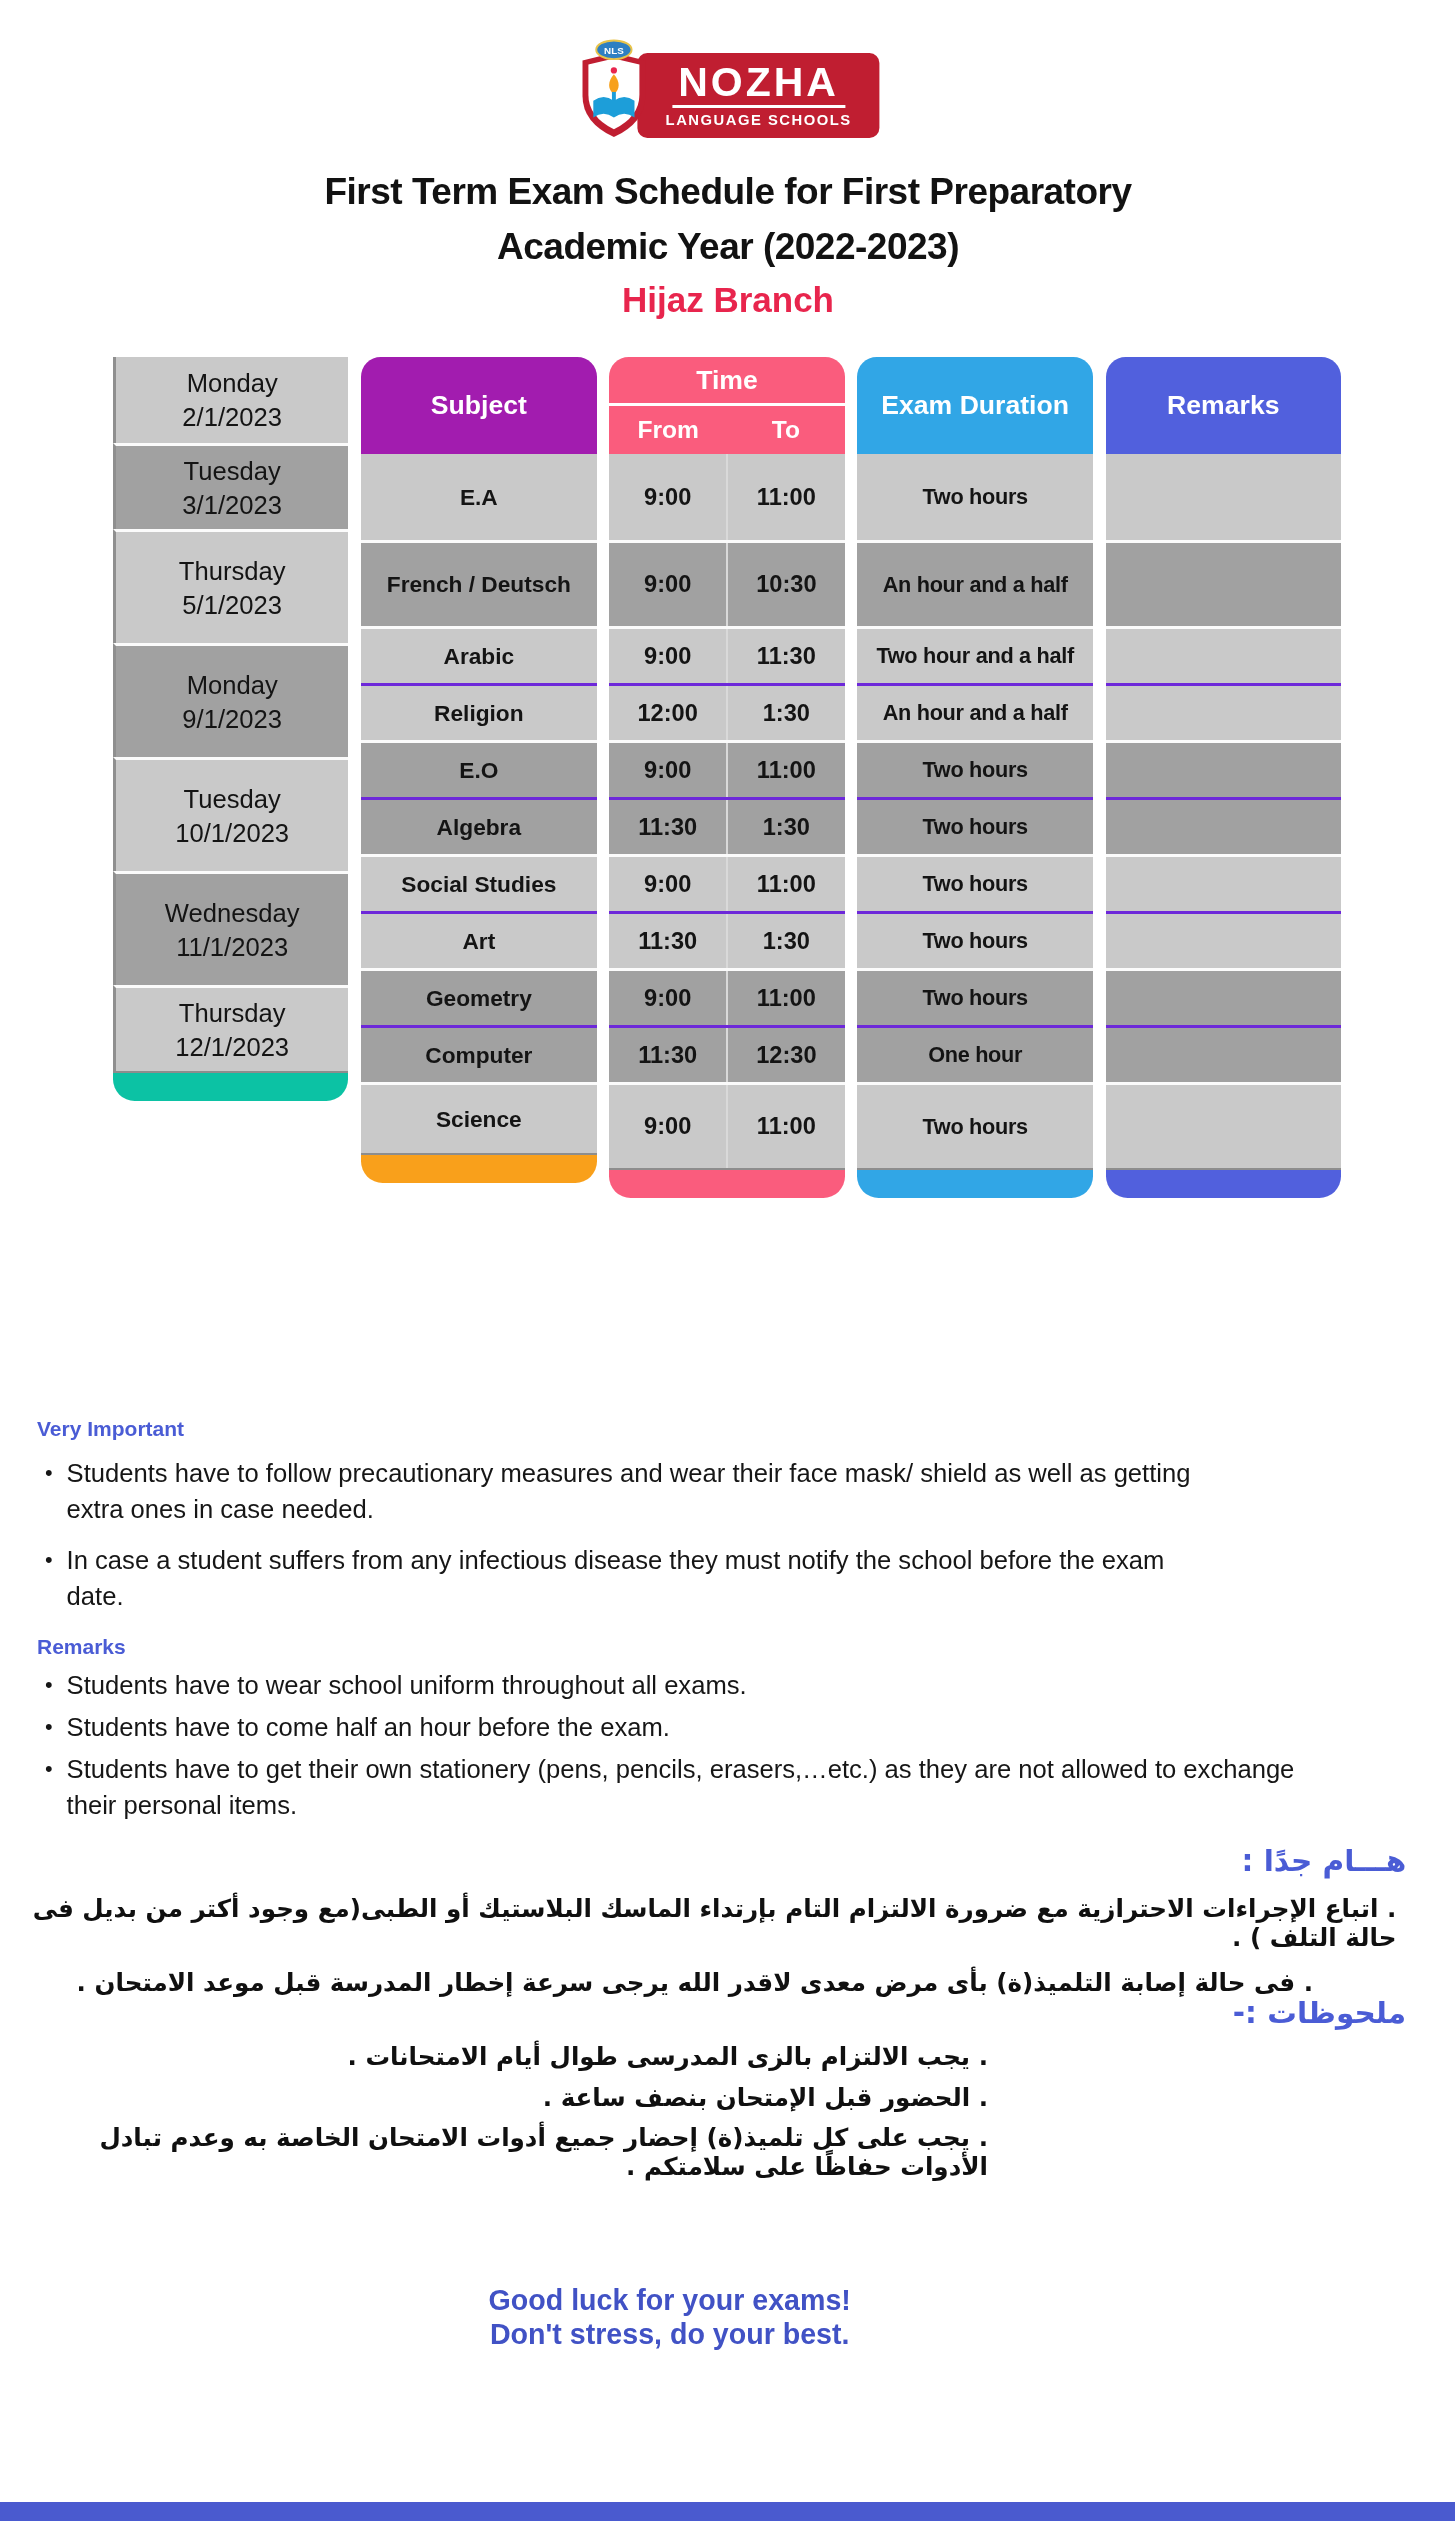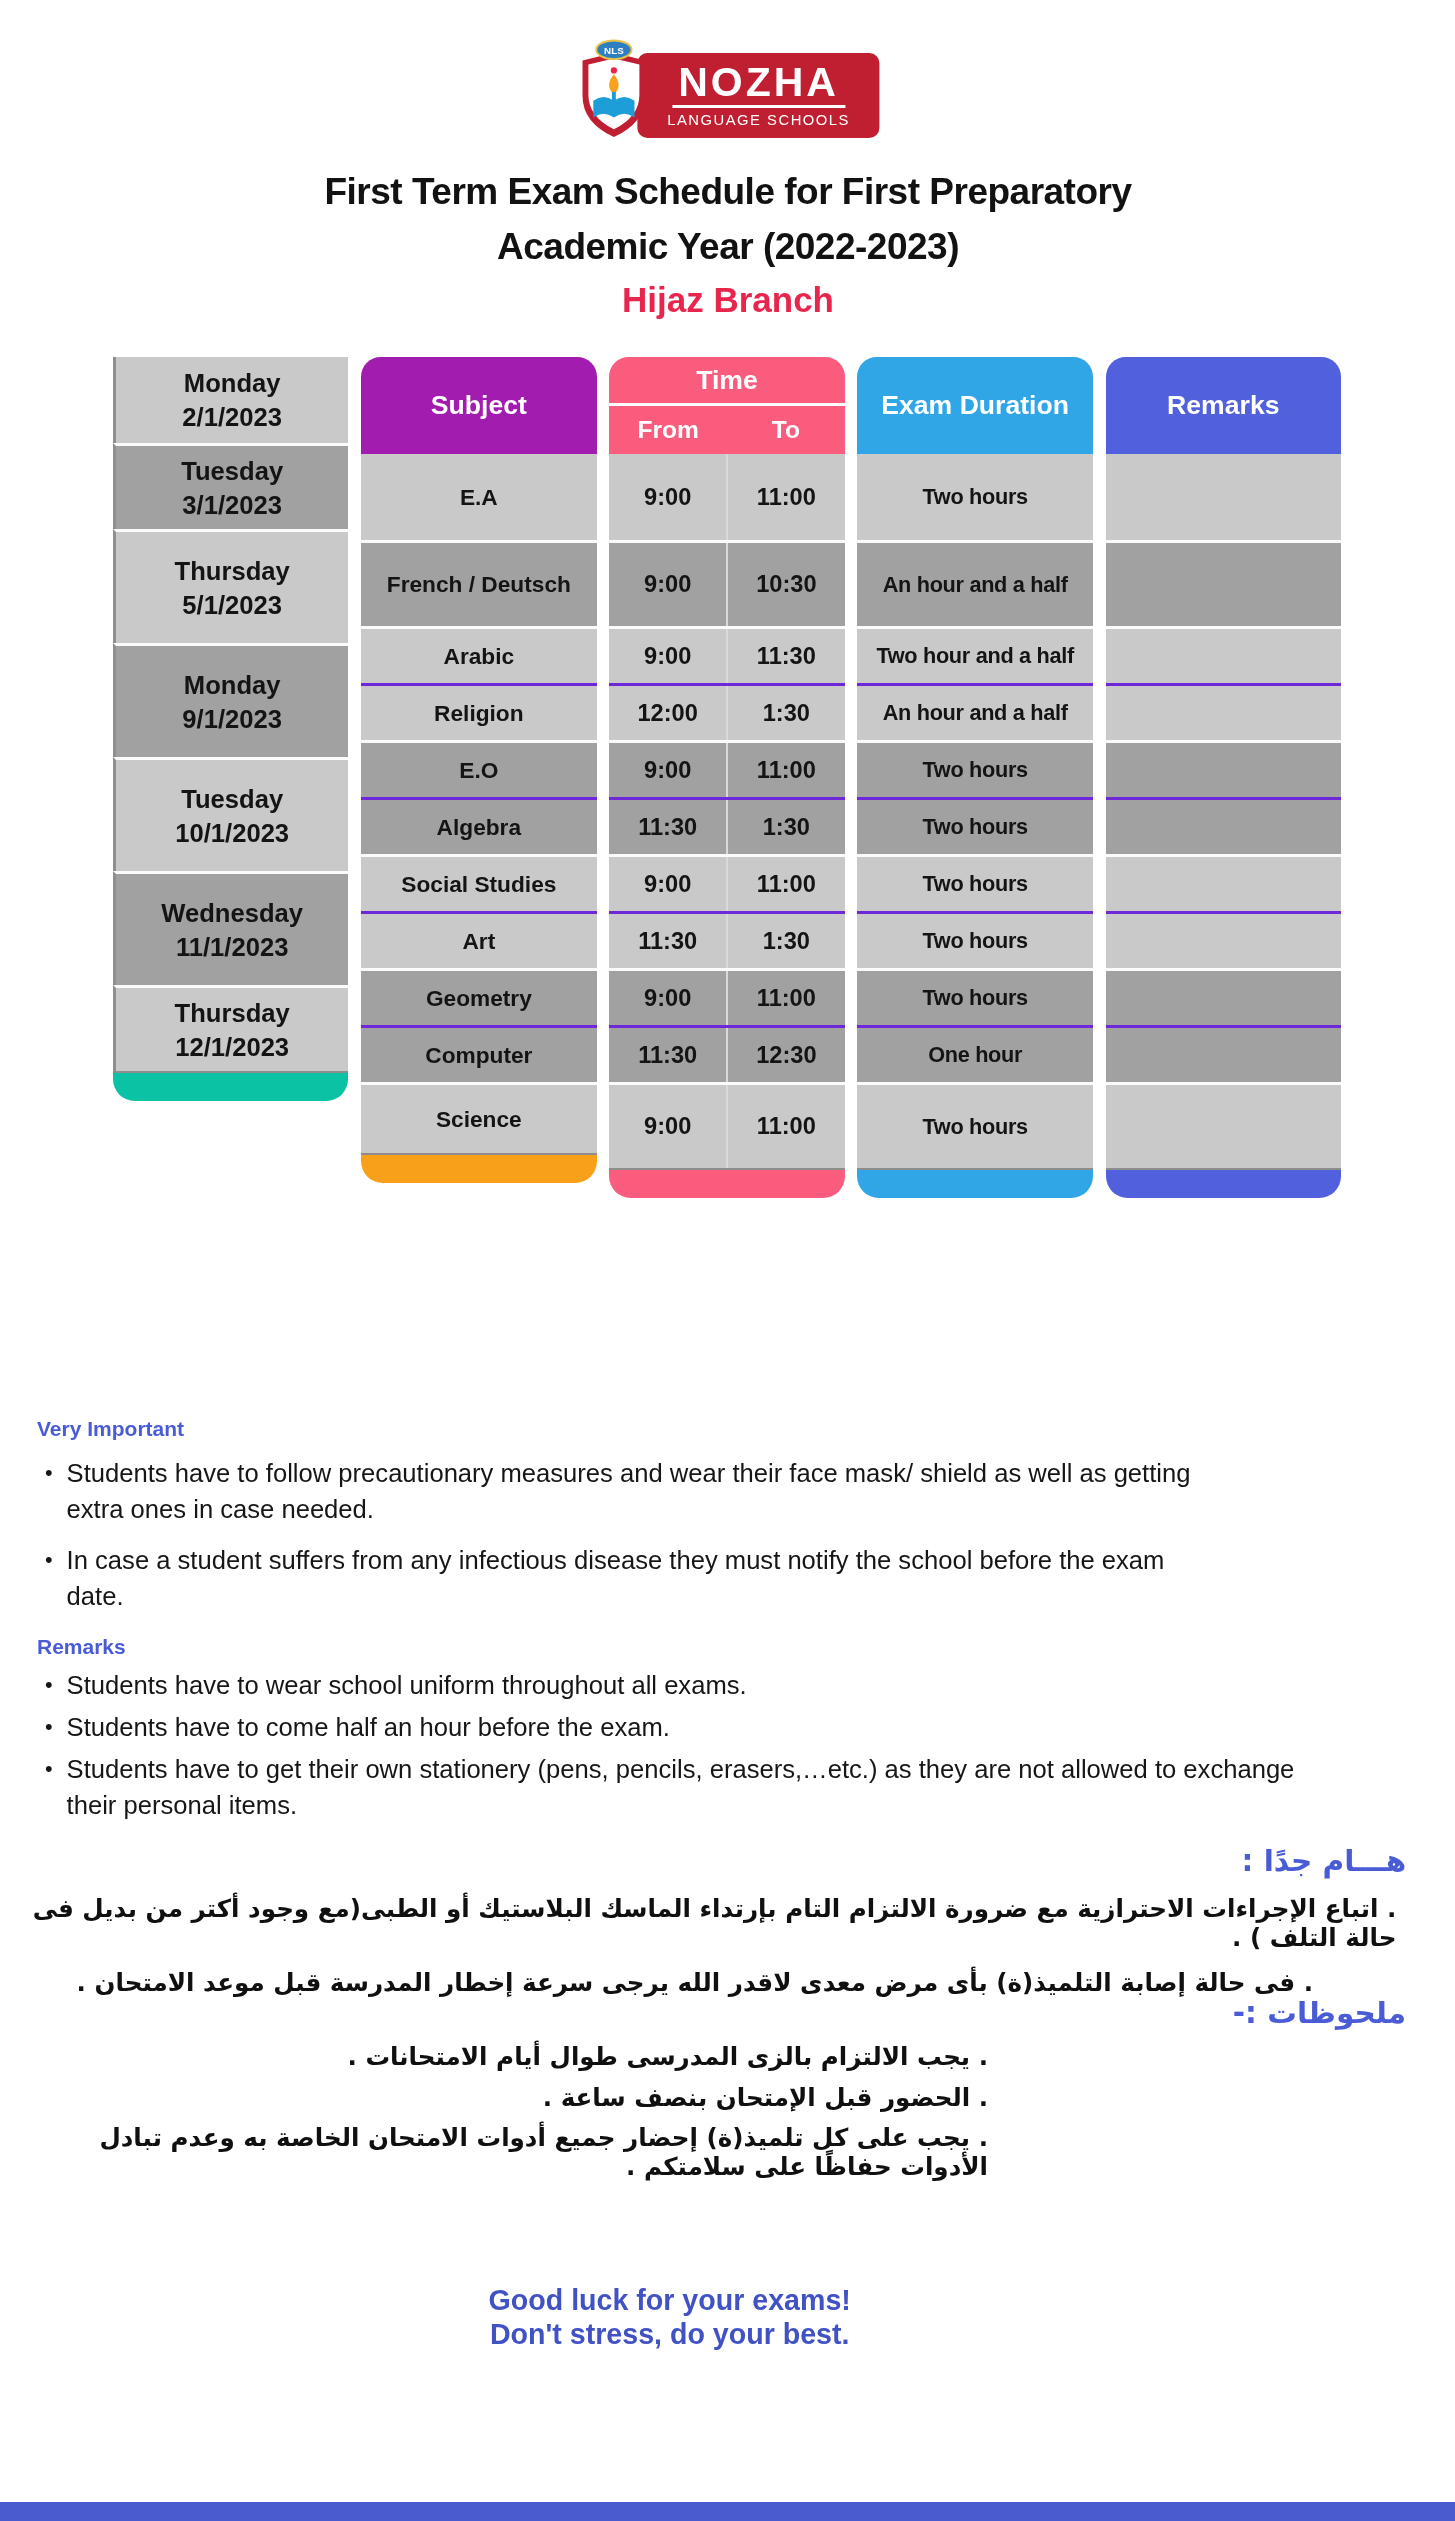--- a/index.html
+++ b/index.html
@@ -6,42 +6,42 @@
   .page{position:relative;width:1456px;height:2522px;background:#ffffff;overflow:hidden;
         font-family:"Liberation Sans",sans-serif;}
 
   
   .logo{position:absolute;top:39px;left:50%;transform:translateX(-50%);display:flex;align-items:flex-start;}
   .shield{width:75px;height:102px;margin-right:-13.8px;position:relative;z-index:2;}
   .banner{width:242px;height:85px;background:#C01E31;border-radius:9.9px;color:#fff;margin-top:13.8px;
           display:flex;flex-direction:column;align-items:center;justify-content:center;}
   .banner-name{font-size:41px;font-weight:bold;letter-spacing:3px;line-height:41px;}
   .banner-line{width:173px;height:3px;background:#fff;margin:2px 0 3.9px;}
-  .banner-tagline{font-size:14.8px;font-weight:normal;letter-spacing:1.5px;}
+  .banner-tagline{font-size:14.8px;font-weight:bold;letter-spacing:1.5px;}
 
   
   .title{position:absolute;top:164px;left:0;width:100%;text-align:center;font-size:37px;
          font-weight:bold;color:#121212;line-height:55px;letter-spacing:-0.5px;}
   .branch{position:absolute;top:280px;left:0;width:100%;text-align:center;font-size:35px;
           font-weight:bold;color:#E8254D;}
 
   
   #sched{position:absolute;top:357px;left:113px;width:1228px;display:flex;gap:12.8px;}
   .col{flex:1;display:flex;flex-direction:column;min-width:0;}
   .hdr{height:97px;border-radius:19.7px 19.7px 0 0;color:#fff;font-weight:bold;font-size:26.6px;
        display:flex;flex-direction:column;align-items:center;justify-content:center;}
   .hdr-top{height:45px;display:flex;align-items:center;justify-content:center;width:100%;}
   .hdr-line{height:3.9px;width:100%;background:#fff;}
   .hdr-bot{height:47px;display:flex;width:100%;align-items:center;}
   .hdr-sub{flex:1;text-align:center;font-size:24.6px;font-weight:bold;}
   .light{background:var(--row-light,#C9C9C9);}
   .dark{background:var(--row-dark,#A1A1A1);}
   .gsep{border-top:3px solid #fbfbfb;}
   .cell.date-cell{display:flex;flex-direction:column;align-items:center;justify-content:center;
-       font-weight:bold;font-size:25.6px;line-height:34px;color:#141414;border-left:3px solid #8f8f8f;
+       font-weight:normal;font-size:25.6px;line-height:34px;color:#141414;border-left:3px solid #8f8f8f;
        box-sizing:border-box;}
   .gwrap{display:flex;flex-direction:column;box-sizing:border-box;}
   .sub{flex:1;display:flex;align-items:center;justify-content:center;font-weight:bold;
        font-size:23.6px;color:#141414;box-sizing:border-box;}
   .subsep{border-top:3px solid #6d28d9;}
   .duration-g .sub{font-size:21.7px;letter-spacing:-0.3px;}
   .subject-g .sub{font-size:22.7px;}
   .tval{flex:1;display:flex;align-items:center;justify-content:center;height:100%;}
   .tfrom{border-right:2px solid #d9d9d9;}
   .fbar{height:29.6px;border-radius:0 0 21.7px 21.7px;border-top:2px solid #8d8d8d;box-sizing:border-box;}

